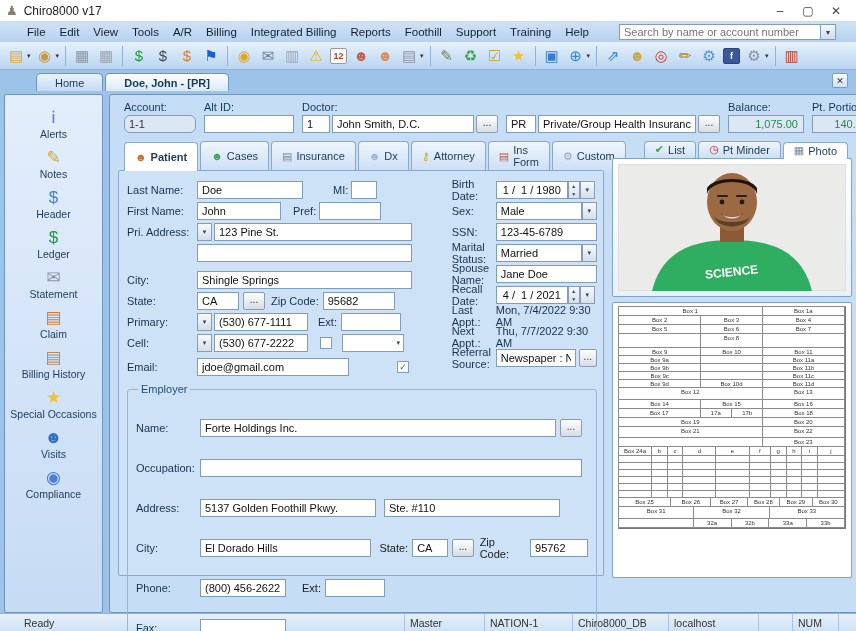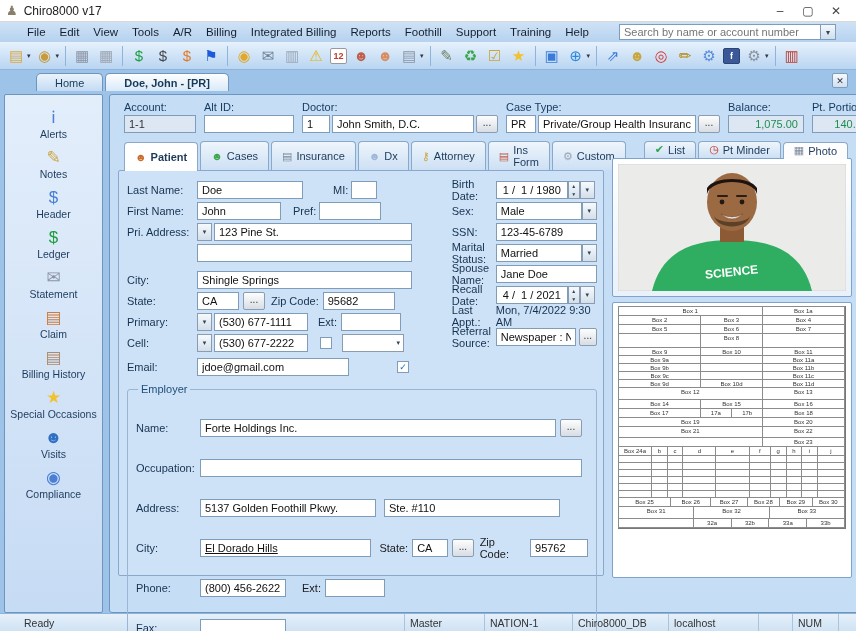--- a/index.html
+++ b/index.html
@@ -287,36 +287,35 @@
         <span class="sbicon" style="color:#4a7fd4">◉</span>
         <span class="sblabel">Compliance</span>
       </div>
     </div>
 
   <div class="mainpanel">
 
     <div class="acct-row">
       <div class="fgroup">
         <label>Account:</label>
-        <input class="fld ro" style="width: 72px;" readonly="" value="1-1">
+        <input class="fld ro" style="width: 72px; border-radius: 6px;" readonly="" value="1-1">
       </div>
       <div class="fgroup">
         <label>Alt ID:</label>
         <input class="fld" style="width: 90px;" value="">
       </div>
       <div class="fgroup">
         <label>Doctor:</label>
         <span class="inrow">
           <input class="fld" style="width: 28px;" value="1">
           <input class="fld" style="width: 142px;" value="John Smith, D.C.">
           <span class="dots">...</span>
         </span>
       </div>
       <div class="fgroup">
-        <label>Case Type:</label>
         <span class="inrow">
           <input class="fld" style="width: 30px;" value="PR">
           <input class="fld" style="width: 158px;" value="Private/Group Health Insuranc">
           <span class="dots">...</span>
         </span>
       </div>
       <div class="fgroup">
         <label>Balance:</label>
         <div class="roval green" style="width:76px">1,075.00</div>
       </div>
@@ -450,20 +449,24 @@
                     <span>▲</span>
                     <span>▼</span>
                   </span>
                 <span class="ddbtn">▾</span>
               </div>
               <div class="frow">
                 <label class="lab78">Last Appt.:</label>
                 <span class="static-val">Mon, 7/4/2022 9:30 AM</span>
               </div>
               <div class="frow">
+                <label class="lab78">Next Appt.:</label>
+                <span class="static-val">Thu, 7/7/2022 9:30 AM</span>
+              </div>
+              <div class="frow">
                 <label class="lab78">Referral Source:</label>
                 <input class="fld" style="width: 80px;" value="Newspaper : Newsp">
                 <span class="dots" style="margin-left:3px;width:18px">...</span>
               </div>
             </div>
           </div>
 
           <fieldset class="emp">
             <legend>Employer</legend>
             <div class="erow">
@@ -475,21 +478,21 @@
               <label class="elab">Occupation:</label>
               <input class="fld" style="width: 382px;" value="">
             </div>
             <div class="erow">
               <label class="elab">Address:</label>
               <input class="fld" style="width: 176px;" value="5137 Golden Foothill Pkwy.">
               <input class="fld" style="width: 176px; margin-left: 8px;" value="Ste. #110">
             </div>
             <div class="erow">
               <label class="elab">City:</label>
-              <input class="fld" style="width: 176px; text-decoration: underline;" value="El Dorado Hills">
+              <input class="fld" style="width: 176px;" value="El Dorado Hills">
               <label style="margin-left:8px;margin-right:4px">State:</label>
               <input class="fld" style="width: 36px;" value="CA">
               <span class="dots" style="margin-left:4px">...</span>
               <label style="margin-left:6px;margin-right:4px">Zip Code:</label>
               <input class="fld" style="width: 58px;" value="95762">
             </div>
             <div class="erow">
               <label class="elab">Phone:</label>
               <input class="fld" style="width: 86px;" value="(800) 456-2622">
               <label style="margin-left:16px;margin-right:4px">Ext:</label>

